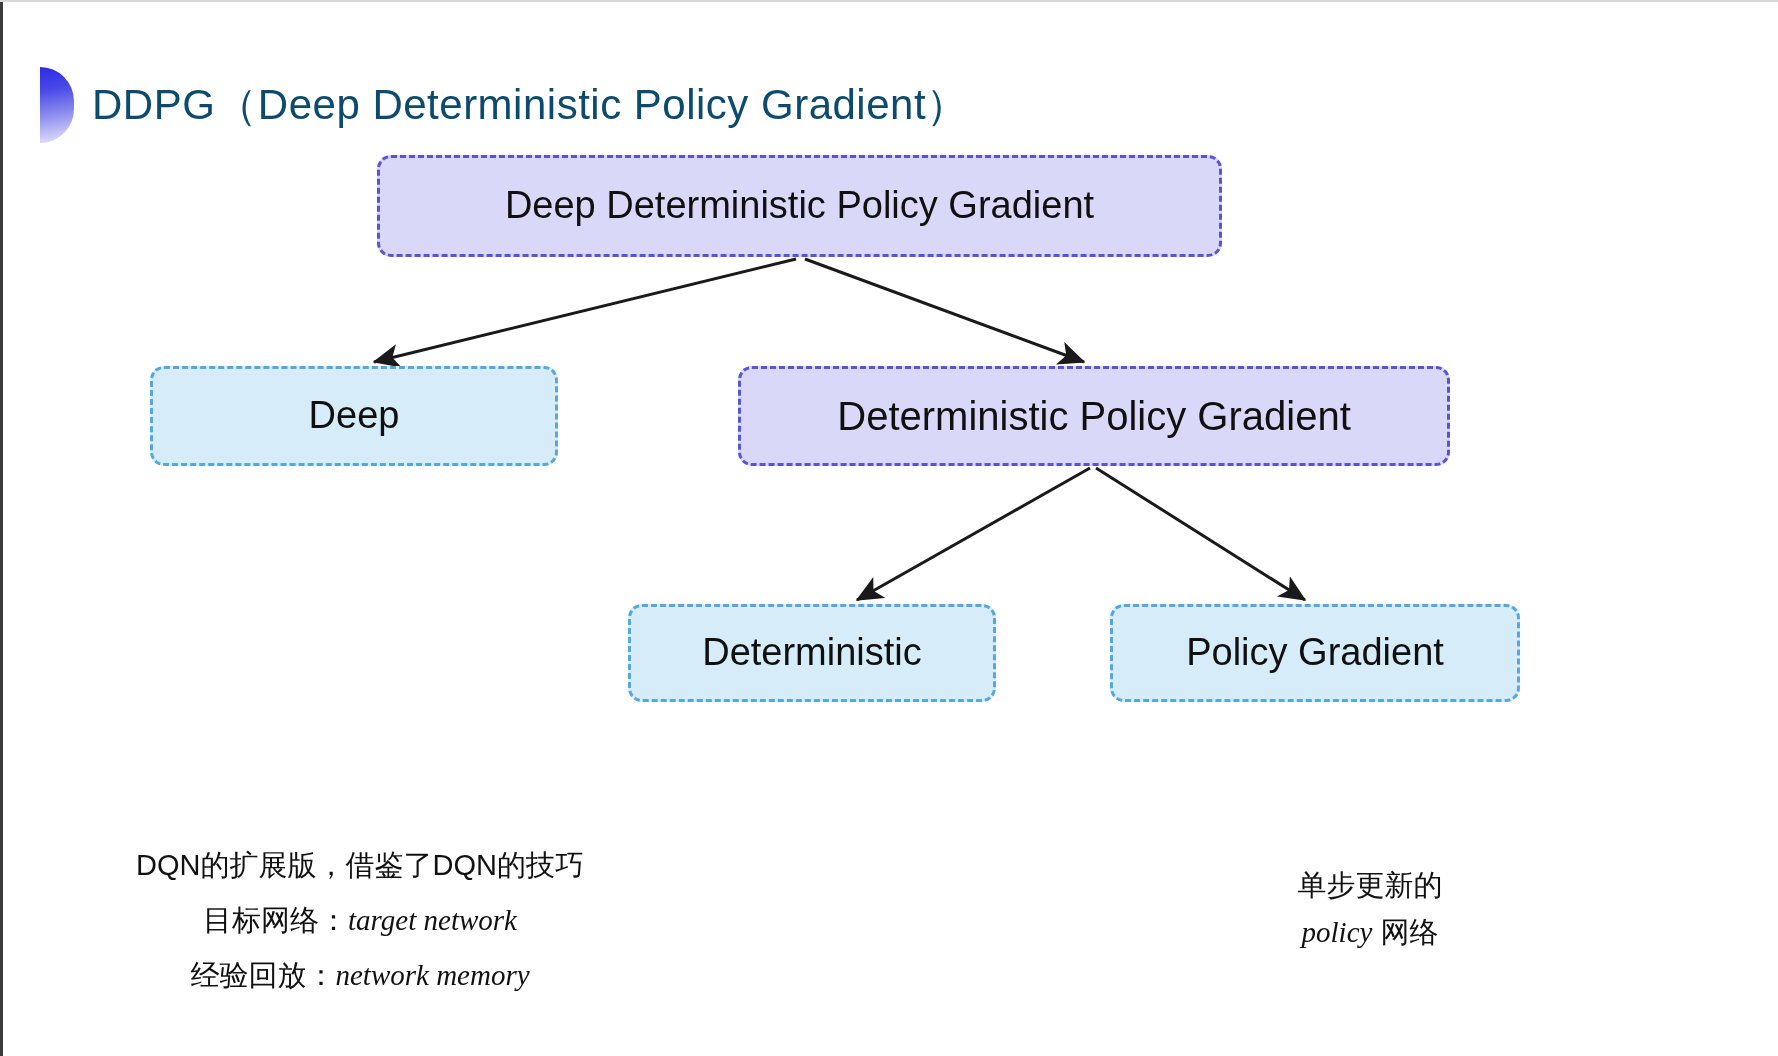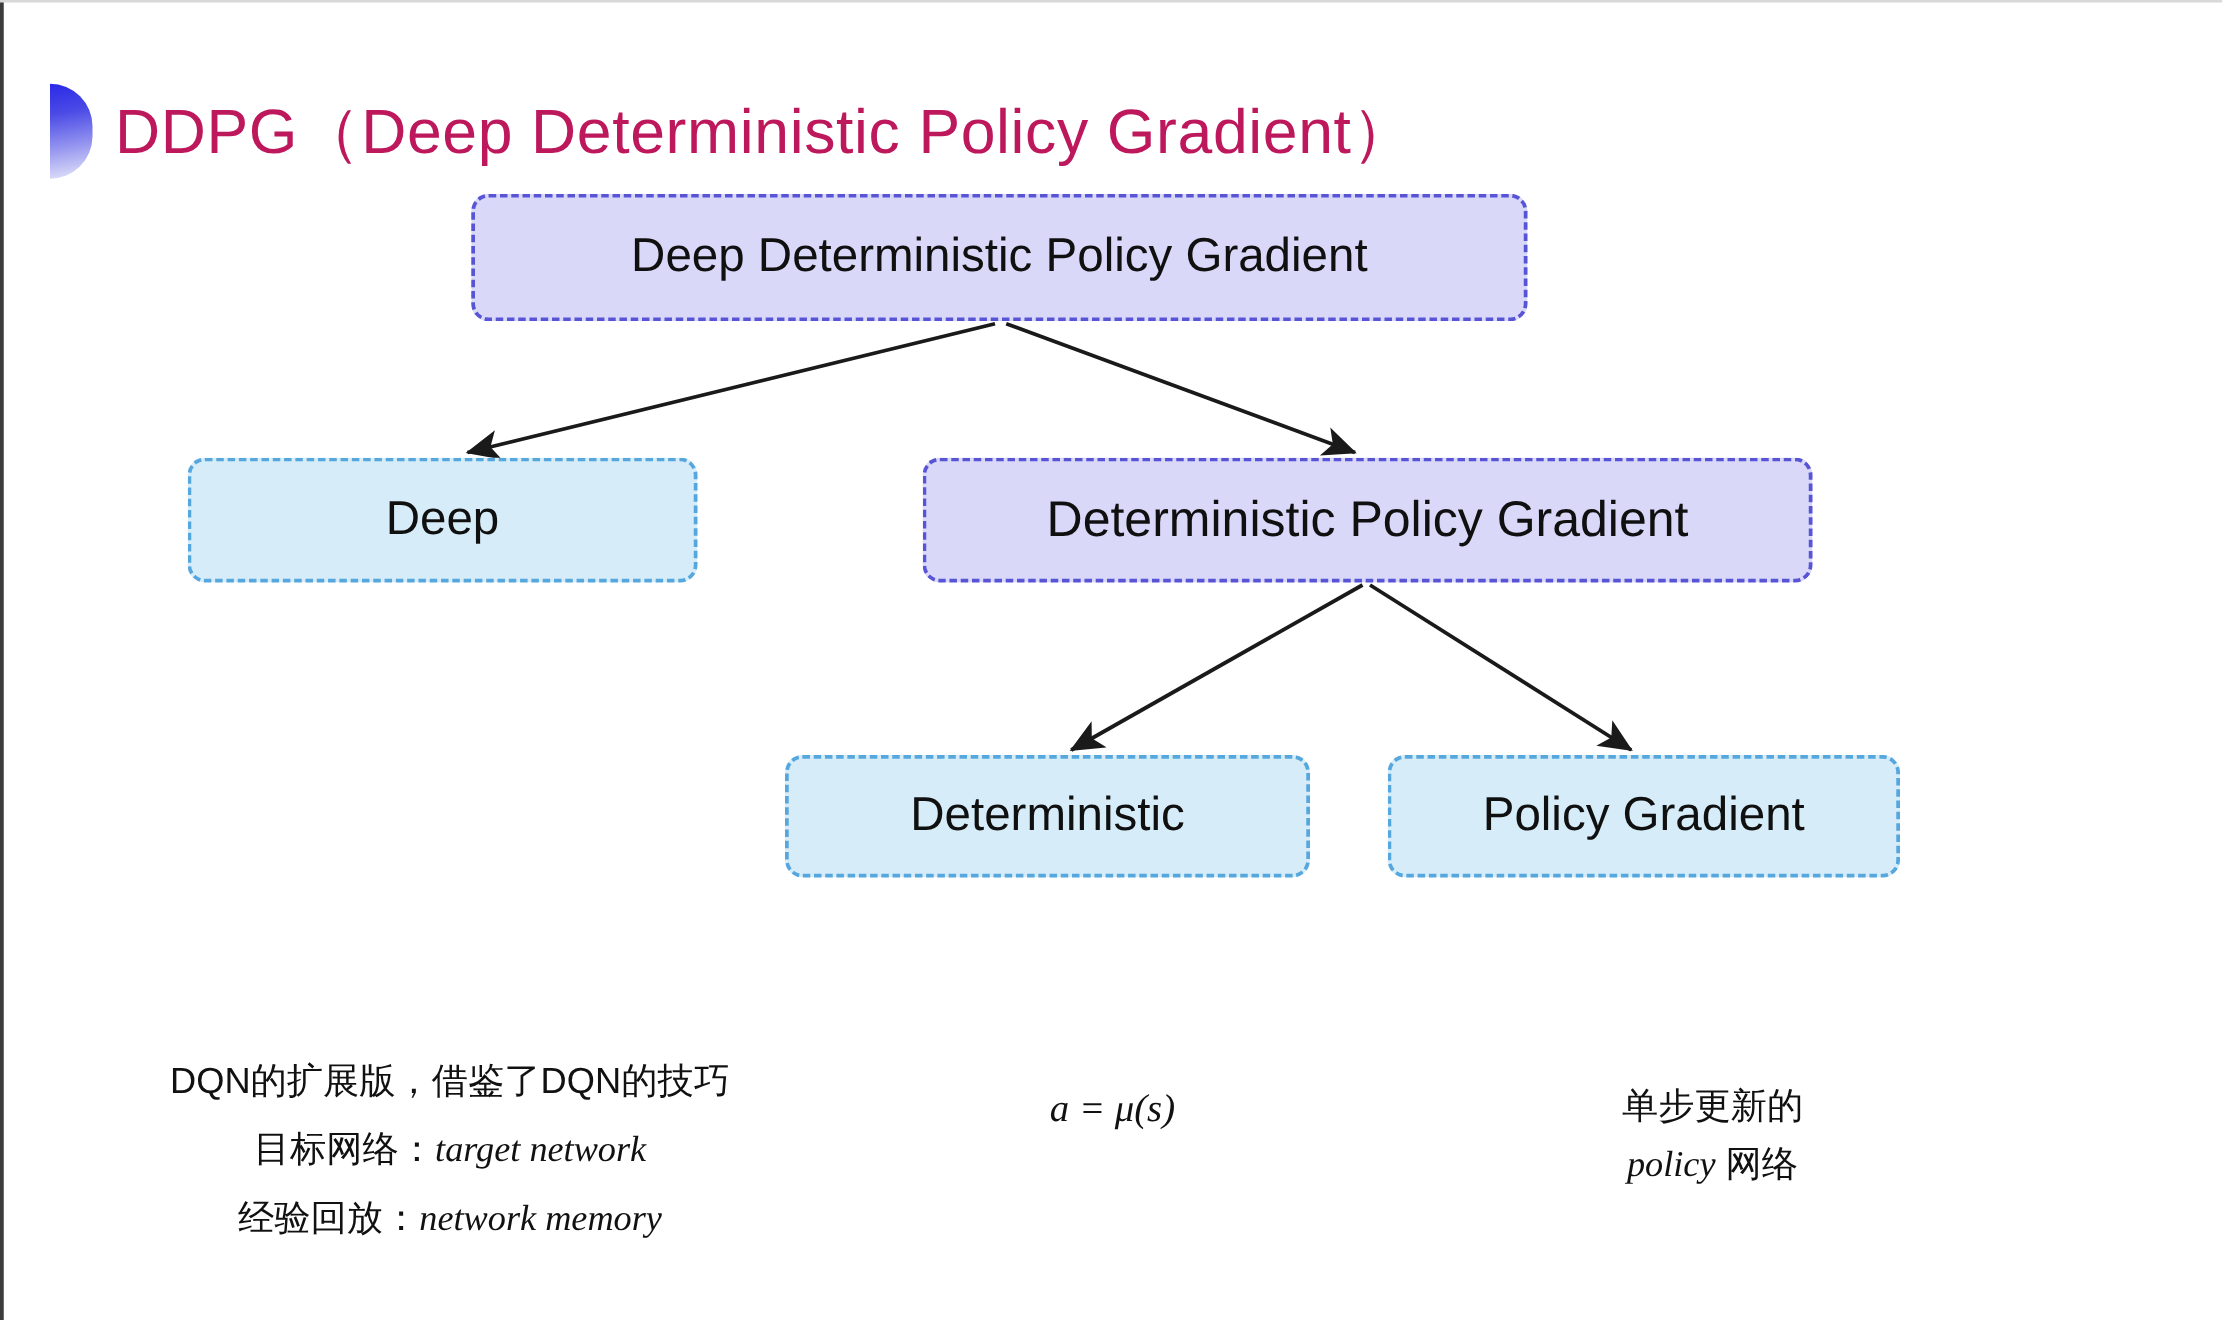--- a/index.html
+++ b/index.html
@@ -51,22 +51,22 @@
     height: 76px;
     border-top-right-radius: 38px 38px;
     border-bottom-right-radius: 38px 38px;
     border-top-left-radius: 0;
     border-bottom-left-radius: 0;
     background: linear-gradient(170deg, #2a2ae8 0%, #4a4ae6 30%, #8f8fef 62%, #e8e8fb 100%);
     margin-right: 18px;
     flex: none;
   }
   #title-text {
-    font-size: 50px;
-    color: #be185d;
+    font-size: 42px;
+    color: #0c4a6e;
     letter-spacing: 0.5px;
     white-space: nowrap;
     font-weight: 400;
   }
 
   
   .node {
     position: absolute;
     box-sizing: border-box;
     display: flex;
@@ -94,21 +94,21 @@
 
   #node-root   { left: 377px;  top: 155px; width: 845px; height: 102px; }
   #node-root .node-label   { font-size: 38px; }
 
   #node-deep   { left: 150px;  top: 366px; width: 408px; height: 100px; }
   #node-deep .node-label   { font-size: 38px; }
 
   #node-dpg    { left: 738px;  top: 366px; width: 712px; height: 100px; }
   #node-dpg .node-label    { font-size: 40px; }
 
-  #node-det    { left: 628px;  top: 604px; width: 420px; height: 98px; }
+  #node-det    { left: 628px;  top: 604px; width: 368px; height: 98px; }
   #node-det .node-label    { font-size: 38px; }
 
   #node-pg     { left: 1110px; top: 604px; width: 410px; height: 98px; }
   #node-pg .node-label     { font-size: 38px; }
 
   
   #connectors {
     position: absolute;
     left: 0;
     top: 0;
@@ -207,21 +207,20 @@
     <span class="node-label">Policy Gradient</span>
   </div>
 
   <div class="caption" id="caption-deep">
     <span class="line">DQN的扩展版，借鉴了DQN的技巧</span>
     <span class="line"><span>目标网络：</span><span class="mathit">target network</span></span>
     <span class="line"><span>经验回放：</span><span class="mathit">network memory</span></span>
   </div>
 
   <div class="caption" id="caption-det">
-    <span class="line formula mathit">a = μ(s)</span>
   </div>
 
   <div class="caption" id="caption-pg">
     <span class="line">单步更新的</span>
     <span class="line"><span class="mathit">policy</span><span> 网络</span></span>
   </div>
 
 </div>
 
 </body></html>

